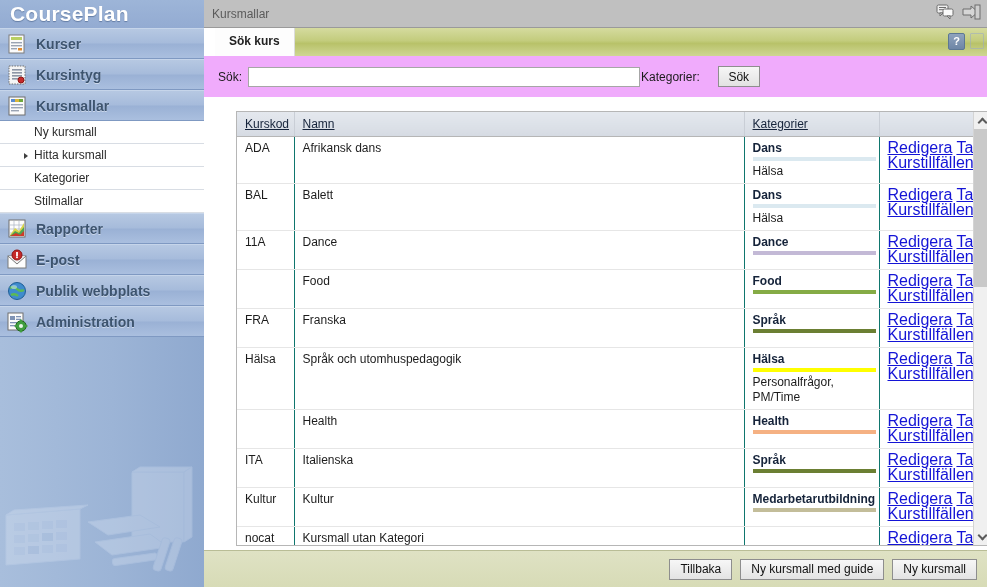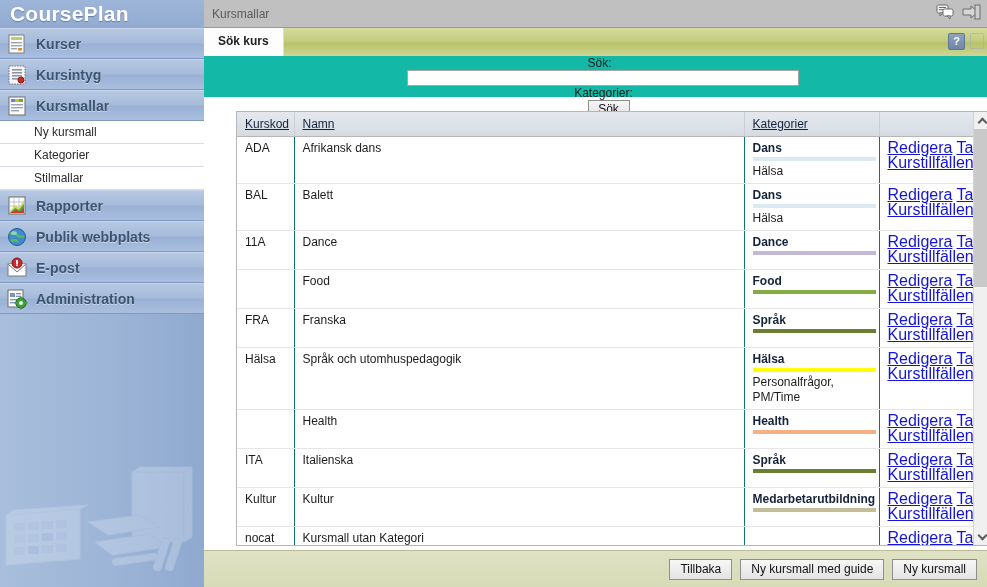--- a/index.html
+++ b/index.html
@@ -78,20 +78,21 @@
     position: relative;
   }
   #topbar .crumb { padding-left: 8px; color: #5b5b5b; font-size: 12px; }
   #topbar .topicons { position: absolute; right: 6px; top: 4px; display: flex; gap: 7px; }
 
   #tabstrip {
     height: 28px;
     background: #ffffff;
     display: flex; align-items: flex-end;
     position: relative;
+    padding-left: 11px;
   }
   .tab {
     height: 28px; line-height: 27px;
     padding: 0 14px;
     font-size: 12px; font-weight: bold; color: #222;
     background: #fdfdfd;
     border-right: 1px solid #dcdcdc;
     cursor: pointer;
   }
   #tabfill {
@@ -115,33 +116,32 @@
     border: 1px solid #9aa9c4;
     border-radius: 1px;
     opacity: .55;
     cursor: pointer;
   }
 
   #searchrow {
     height: 41px;
     display: flex; align-items: center;
     padding-left: 14px;
-    background: #14b8a6;
-    flex-direction: column;
+    background: #f0abfc;
   }
   .fld-label { font-size: 12px; color: #1b1b1b; margin-right: 6px; }
   #search-input {
     width: 392px; height: 20px;
     border: 1px solid #a6a6a6;
     background: #fff;
     font-family: "Liberation Sans", sans-serif; font-size: 12px;
     padding: 0 3px;
     outline: none;
   }
-  #cat-label { margin-left: 8px; }
+  #cat-label { margin-left: 1px; }
   #cat-select {
     width: 220px; height: 20px;
     border: 1px solid #a6a6a6;
     background: #fff;
     font-family: "Liberation Sans", sans-serif; font-size: 12px;
     padding: 0 2px;
     color: #111;
   }
   #sok-btn {
     margin-left: 12px;
@@ -319,20 +319,21 @@
               <rect x="5" y="12" width="12" height="1.4"></rect>
               <rect x="5" y="15" width="8" height="1.4"></rect>
             </g>
         </svg>
       </span>
       <span class="lbl">Kursmallar</span>
     </div>
 
     <div class="subnav">
       <div class="sub-item">Ny kursmall</div>
+      <div class="sub-item has-arrow">Hitta kursmall</div>
       <div class="sub-item">Kategorier</div>
       <div class="sub-item">Stilmallar</div>
     </div>
 
     <div class="nav-top">
       <span class="ico">
         <svg width="22" height="22" viewBox="0 0 22 22">
           <rect x="3" y="2" width="16" height="17" fill="#fdfdfd" stroke="#6f6f6f"></rect>
           <g stroke="#aab3c1" stroke-width=".7">
               <path d="M3 7h16M3 11h16M3 15h16M8 2v17M13 2v17"></path>
@@ -341,39 +342,39 @@
           <path d="M4 18 L9 13 L13 15 L18 9 L18 18 Z" fill="#4fa34f"></path>
           <path d="M4 18 L10 15 L14 17 L18 13 L18 18 Z" fill="#cf3a2a"></path>
         </svg>
       </span>
       <span class="lbl">Rapporter</span>
     </div>
 
     <div class="nav-top">
       <span class="ico">
         <svg width="22" height="22" viewBox="0 0 22 22">
-          <circle cx="11" cy="11" r="8.5" fill="#3f8ccd" stroke="#1f5e96"></circle>
-          <path d="M4 8 Q8 6 11 9 Q14 12 18 10 M5 15 Q9 13 12 16" stroke="#5cba52" stroke-width="2.4" fill="none"></path>
-          <ellipse cx="8" cy="7" rx="3" ry="2" fill="#bfe0f5" opacity=".6"></ellipse>
-        </svg>
-      </span>
-      <span class="lbl">Publik webbplats</span>
-    </div>
-
-    <div class="nav-top">
-      <span class="ico">
-        <svg width="22" height="22" viewBox="0 0 22 22">
           <rect x="2" y="7" width="18" height="12" fill="#fdfdfd" stroke="#7a7a7a"></rect>
           <path d="M2 7 L11 15 L20 7" fill="#f0f0f0" stroke="#7a7a7a"></path>
           <circle cx="11" cy="6" r="5" fill="#c62a2a" stroke="#8c1414"></circle>
           <rect x="10.1" y="3" width="1.8" height="4" fill="#fff"></rect>
           <circle cx="11" cy="8.2" r="1" fill="#fff"></circle>
         </svg>
       </span>
       <span class="lbl">E-post</span>
+    </div>
+
+    <div class="nav-top">
+      <span class="ico">
+        <svg width="22" height="22" viewBox="0 0 22 22">
+          <circle cx="11" cy="11" r="8.5" fill="#3f8ccd" stroke="#1f5e96"></circle>
+          <path d="M4 8 Q8 6 11 9 Q14 12 18 10 M5 15 Q9 13 12 16" stroke="#5cba52" stroke-width="2.4" fill="none"></path>
+          <ellipse cx="8" cy="7" rx="3" ry="2" fill="#bfe0f5" opacity=".6"></ellipse>
+        </svg>
+      </span>
+      <span class="lbl">Publik webbplats</span>
     </div>
 
     <div class="nav-top">
       <span class="ico">
         <svg width="22" height="22" viewBox="0 0 22 22">
           <rect x="2" y="2" width="15" height="17" fill="#fbfbfb" stroke="#6f6f6f"></rect>
           <g fill="#7f93b5">
               <rect x="4" y="5" width="5" height="4"></rect>
               <rect x="10" y="5" width="5" height="1.3"></rect>
               <rect x="10" y="7.7" width="5" height="1.3"></rect>

